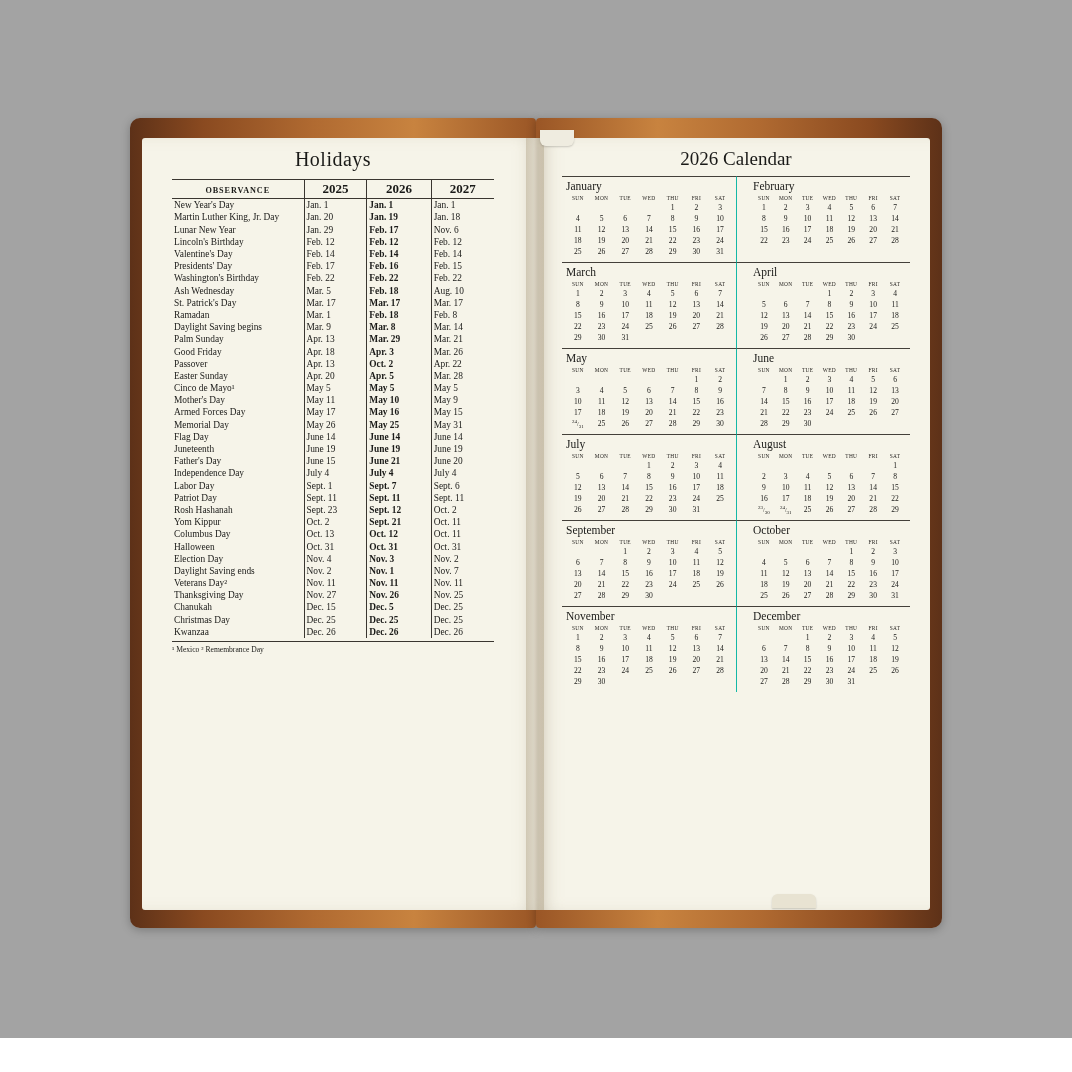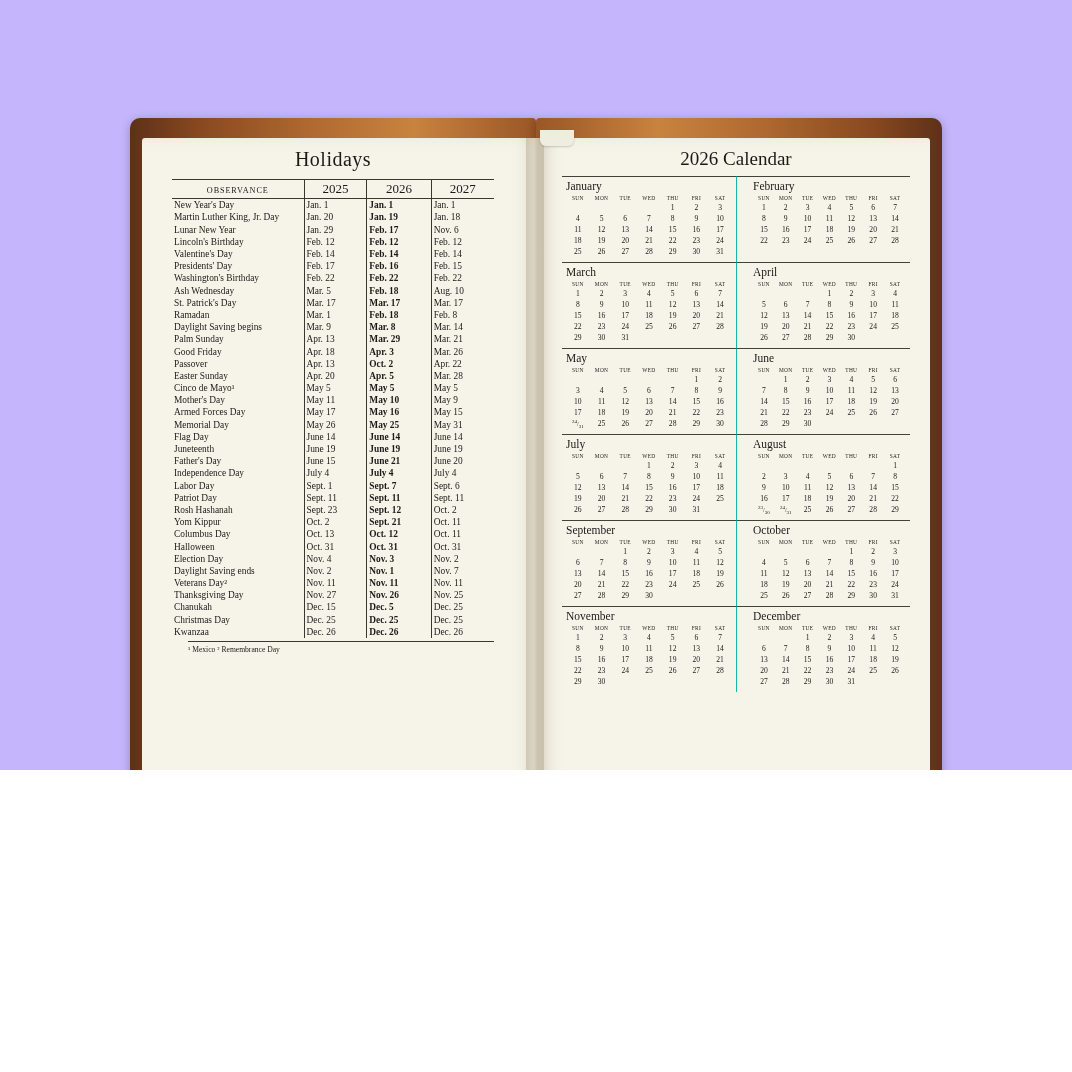--- a/index.html
+++ b/index.html
@@ -3,22 +3,22 @@
 <meta charset="utf-8">
 <style>
   html, body {
     margin: 0;
     padding: 0;
     background: #ffffff;
   }
   #page {
     position: relative;
     width: 1072px;
-    height: 770px;
-    background: #c4b5fd;
+    height: 1038px;
+    background: #a3a3a3;
     font-family: "Liberation Serif", serif;
     overflow: hidden;
   }
 
   
   .book {
     position: absolute;
     left: 130px;
     top: 118px;
     width: 812px;
@@ -106,37 +106,36 @@
     border-collapse: collapse;
     font-size: 9.4px;
   }
   table.holidays th, table.holidays td {
     padding: 1.1px 2px;
     vertical-align: baseline;
   }
   .hdr-row th {
     font-size: 8.2px;
     letter-spacing: .9px;
-    font-weight: normal;
+    font-weight: bold;
     border-top: 1px solid #3a3630;
     border-bottom: 1px solid #3a3630;
     padding: 3px 2px;
   }
   .hdr-row th.obs { text-align: center; }
   .hdr-row th.yr { text-align: center; font-size: 13px; letter-spacing: 0; }
   td.obs { text-align: left; width: 41%; }
   td.y2025, td.y2027 { text-align: left; width: 19.5%; padding-left: 8px; }
   td.y2026 { text-align: left; width: 20%; font-weight: bold; padding-left: 8px; }
   .vline { border-left: 1px solid #3a3630; }
   .foot-rule {
     border-top: 1px solid #3a3630;
     margin-top: 3px;
     padding-top: 3px;
     font-size: 7.6px;
-    margin-left: 16px;
   }
 
   
   .right-inner {
     position: absolute;
     left: 432px;
     top: 30px;
     width: 348px;
     color: #1a1a18;
   }

